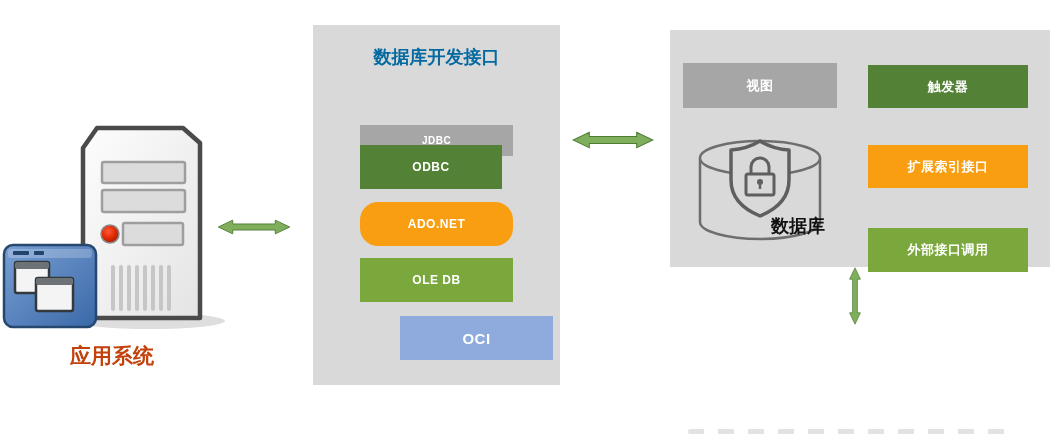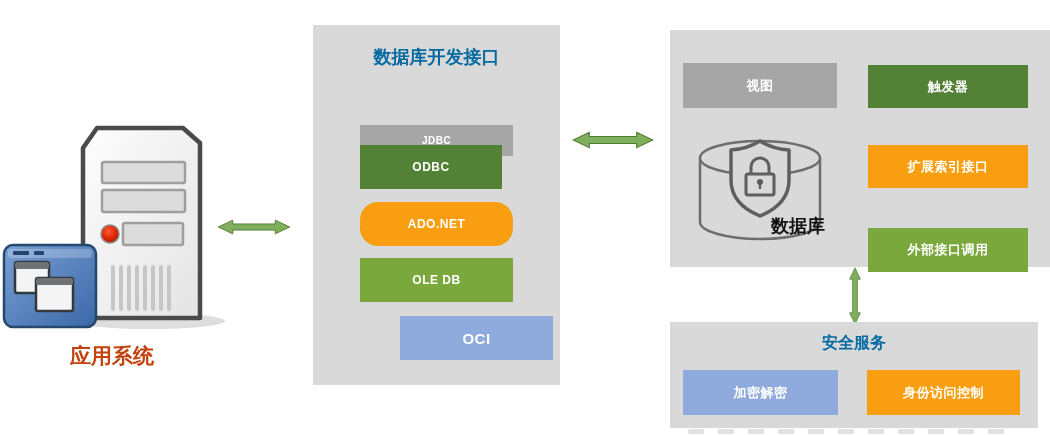--- a/index.html
+++ b/index.html
@@ -114,21 +114,16 @@
         <rect x="63.8" y="47" width="2.4" height="6" fill="#5f5f5f"></rect>
       </g>
     </svg>
     <div class="db-label" style="left:25px;top:184px;width:130px">数据库</div>
   </div>
 
   <svg class="arrow-svg" style="left:844px;top:266px" width="22" height="60" viewBox="0 0 26 100">
     <path class="arrow-shape" d="M13,3 L22,22 L17,22 L17,78 L22,78 L13,97 L4,78 L9,78 L9,22 L4,22 Z" style="fill: rgb(127, 175, 93);"></path>
   </svg>
 
-  <div class="panel" style="left: 670px; top: 322px; width: 368px; height: 106px; background: rgb(217, 217, 217);">
-    <div class="panel-title" style="top:11px;font-size:16px">安全服务</div>
-    <div class="box" style="left: 13px; top: 48px; width: 155px; height: 45px; background: rgb(143, 170, 220);">加密解密</div>
-    <div class="box" style="left: 197px; top: 48px; width: 153px; height: 45px; background: rgb(249, 158, 16);">身份访问控制</div>
-  </div>
 
   <div class="watermark"></div>
 
 </div>
 
 </body></html>

